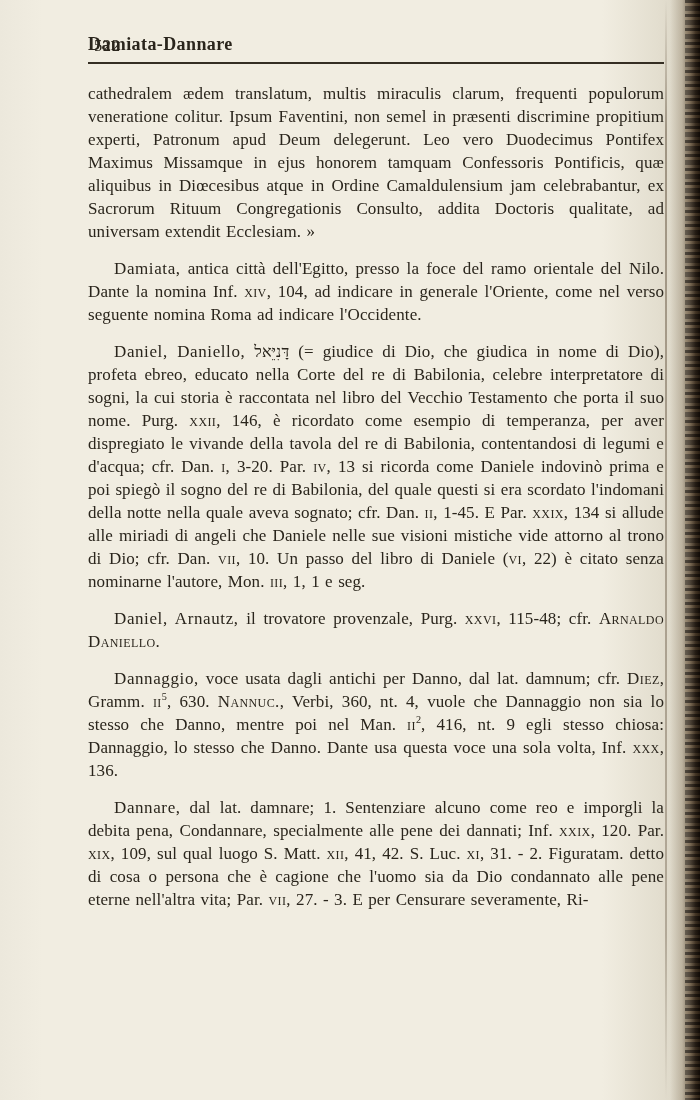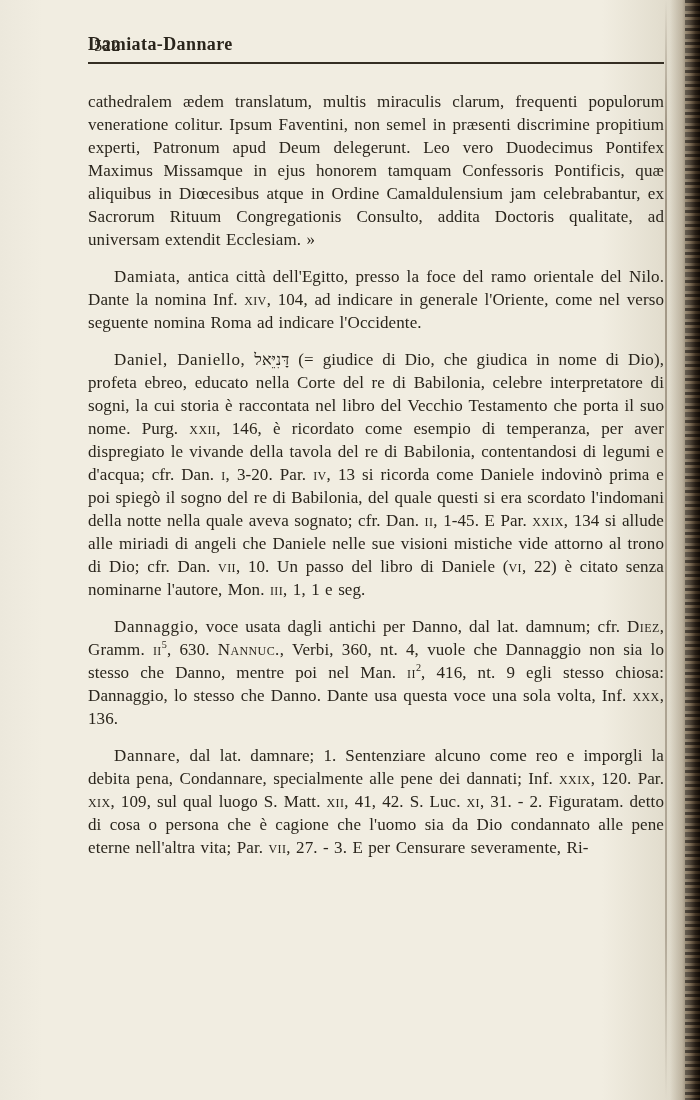--- a/index.html
+++ b/index.html
@@ -31,21 +31,21 @@
     display: block; text-align: left;
     font-weight: bold; font-size: 18px; letter-spacing: 0.4px;
   }
   .header-rule {
     border: none;
     border-top: 2px solid #352e23;
     margin-top: 4px;
     width: 100%;
   }
   
-  .text-block { margin-top: 26px; }
+  .text-block { margin-top: 18px; }
   p.para {
     font-size: 17px;
     line-height: 23px;
     text-align: justify;
     word-spacing: 0.06em;
     letter-spacing: 0.1px;
     hyphens: auto;
     -webkit-hyphens: auto;
   }
   p.para + p.para { margin-top: 14px; }
@@ -91,20 +91,21 @@
   <header class="page-header">
     <span class="page-number">522</span>
     <span class="running-title">Damiata-Dannare</span>
   </header>
   <hr class="header-rule">
 
   <main class="text-block">
       <p class="para"><span class="seg-normal">cathedralem ædem translatum, multis miraculis clarum, frequenti populorum veneratione colitur. Ipsum Faventini, non semel in præsenti discrimine propitium experti, Patronum apud Deum delegerunt. Leo vero Duodecimus Pontifex Maximus Missamque in ejus honorem tamquam Confessoris Pontificis, quæ aliquibus in Diœcesibus atque in Ordine Camaldulensium jam celebrabantur, ex Sacrorum Rituum Congregationis Consulto, addita Doctoris qualitate, ad universam extendit Ecclesiam. »</span></p>
       <p class="para indent"><span class="seg-bold">Damiata,</span><span class="seg-normal"> antica città dell'Egitto, presso la foce del ramo orientale del Nilo. Dante la nomina </span><span class="seg-italic">Inf.</span><span class="seg-normal"> </span><span class="seg-smallcaps">xiv</span><span class="seg-normal">, 104, ad indicare in generale l'Oriente, come nel verso seguente nomina Roma ad indicare l'Occidente.</span></p>
       <p class="para indent"><span class="seg-bold">Daniel, Daniello,</span><span class="seg-normal"> </span><span class="seg-hebrew">דָּנִיֵּאל</span><span class="seg-normal"> (= giudice di Dio, che giudica in nome di Dio), profeta ebreo, educato nella Corte del re di Babilonia, celebre interpretatore di sogni, la cui storia è raccontata nel libro del Vecchio Testamento che porta il suo nome. </span><span class="seg-italic">Purg.</span><span class="seg-normal"> </span><span class="seg-smallcaps">xxii</span><span class="seg-normal">, 146, è ricordato come esempio di temperanza, per aver dispregiato le vivande della tavola del re di Babilonia, contentandosi di legumi e d'acqua; cfr. </span><span class="seg-italic">Dan.</span><span class="seg-normal"> </span><span class="seg-smallcaps">i</span><span class="seg-normal">, 3-20. </span><span class="seg-italic">Par.</span><span class="seg-normal"> </span><span class="seg-smallcaps">iv</span><span class="seg-normal">, 13 si ricorda come Daniele indovinò prima e poi spiegò il sogno del re di Babilonia, del quale questi si era scordato l'indomani della notte nella quale aveva sognato; cfr. </span><span class="seg-italic">Dan.</span><span class="seg-normal"> </span><span class="seg-smallcaps">ii</span><span class="seg-normal">, 1-45. E </span><span class="seg-italic">Par.</span><span class="seg-normal"> </span><span class="seg-smallcaps">xxix</span><span class="seg-normal">, 134 si allude alle miriadi di angeli che Daniele nelle sue visioni mistiche vide attorno al trono di Dio; cfr. </span><span class="seg-italic">Dan.</span><span class="seg-normal"> </span><span class="seg-smallcaps">vii</span><span class="seg-normal">, 10. Un passo del libro di Daniele (</span><span class="seg-smallcaps">vi</span><span class="seg-normal">, 22) è citato senza nominarne l'autore, </span><span class="seg-italic">Mon.</span><span class="seg-normal"> </span><span class="seg-smallcaps">iii</span><span class="seg-normal">, 1, 1 e seg.</span></p>
+      <p class="para indent"><span class="seg-bold">Daniel, Arnautz,</span><span class="seg-normal"> il trovatore provenzale, </span><span class="seg-italic">Purg.</span><span class="seg-normal"> </span><span class="seg-smallcaps">xxvi</span><span class="seg-normal">, 115-48; cfr. </span><span class="seg-smallcaps">Arnaldo Daniello</span><span class="seg-normal">.</span></p>
       <p class="para indent"><span class="seg-bold">Dannaggio,</span><span class="seg-normal"> voce usata dagli antichi per Danno, dal lat. </span><span class="seg-italic">damnum;</span><span class="seg-normal"> cfr. </span><span class="seg-smallcaps">Diez</span><span class="seg-normal">, </span><span class="seg-italic">Gramm.</span><span class="seg-normal"> </span><span class="seg-smallcaps">ii</span><span class="seg-sup">5</span><span class="seg-normal">, 630. </span><span class="seg-smallcaps">Nannuc.</span><span class="seg-normal">, </span><span class="seg-italic">Verbi,</span><span class="seg-normal"> 360, nt. 4, vuole che </span><span class="seg-italic">Dannaggio</span><span class="seg-normal"> non sia lo stesso che </span><span class="seg-italic">Danno,</span><span class="seg-normal"> mentre poi nel </span><span class="seg-italic">Man.</span><span class="seg-normal"> </span><span class="seg-smallcaps">ii</span><span class="seg-sup">2</span><span class="seg-normal">, 416, nt. 9 egli stesso chiosa: </span><span class="seg-italic">Dannaggio,</span><span class="seg-normal"> lo stesso che </span><span class="seg-italic">Danno</span><span class="seg-normal">. Dante usa questa voce una sola volta, </span><span class="seg-italic">Inf.</span><span class="seg-normal"> </span><span class="seg-smallcaps">xxx</span><span class="seg-normal">, 136.</span></p>
       <p class="para indent"><span class="seg-bold">Dannare,</span><span class="seg-normal"> dal lat. </span><span class="seg-italic">damnare;</span><span class="seg-normal"> 1. Sentenziare alcuno come reo e imporgli la debita pena, Condannare, specialmente alle pene dei dannati; </span><span class="seg-italic">Inf.</span><span class="seg-normal"> </span><span class="seg-smallcaps">xxix</span><span class="seg-normal">, 120. </span><span class="seg-italic">Par.</span><span class="seg-normal"> </span><span class="seg-smallcaps">xix</span><span class="seg-normal">, 109, sul qual luogo </span><span class="seg-italic">S. Matt.</span><span class="seg-normal"> </span><span class="seg-smallcaps">xii</span><span class="seg-normal">, 41, 42. </span><span class="seg-italic">S. Luc.</span><span class="seg-normal"> </span><span class="seg-smallcaps">xi</span><span class="seg-normal">, 31. - 2. Figuratam. detto di cosa o persona che è cagione che l'uomo sia da Dio condannato alle pene eterne nell'altra vita; </span><span class="seg-italic">Par.</span><span class="seg-normal"> </span><span class="seg-smallcaps">vii</span><span class="seg-normal">, 27. - 3. E per Censurare severamente, Ri-</span></p>
     </main>
 
   <div class="page-edge">
     <div class="edge-fade"></div>
     <div class="edge-streaks"></div>
   </div>
   <div class="edge-line"></div>
 

